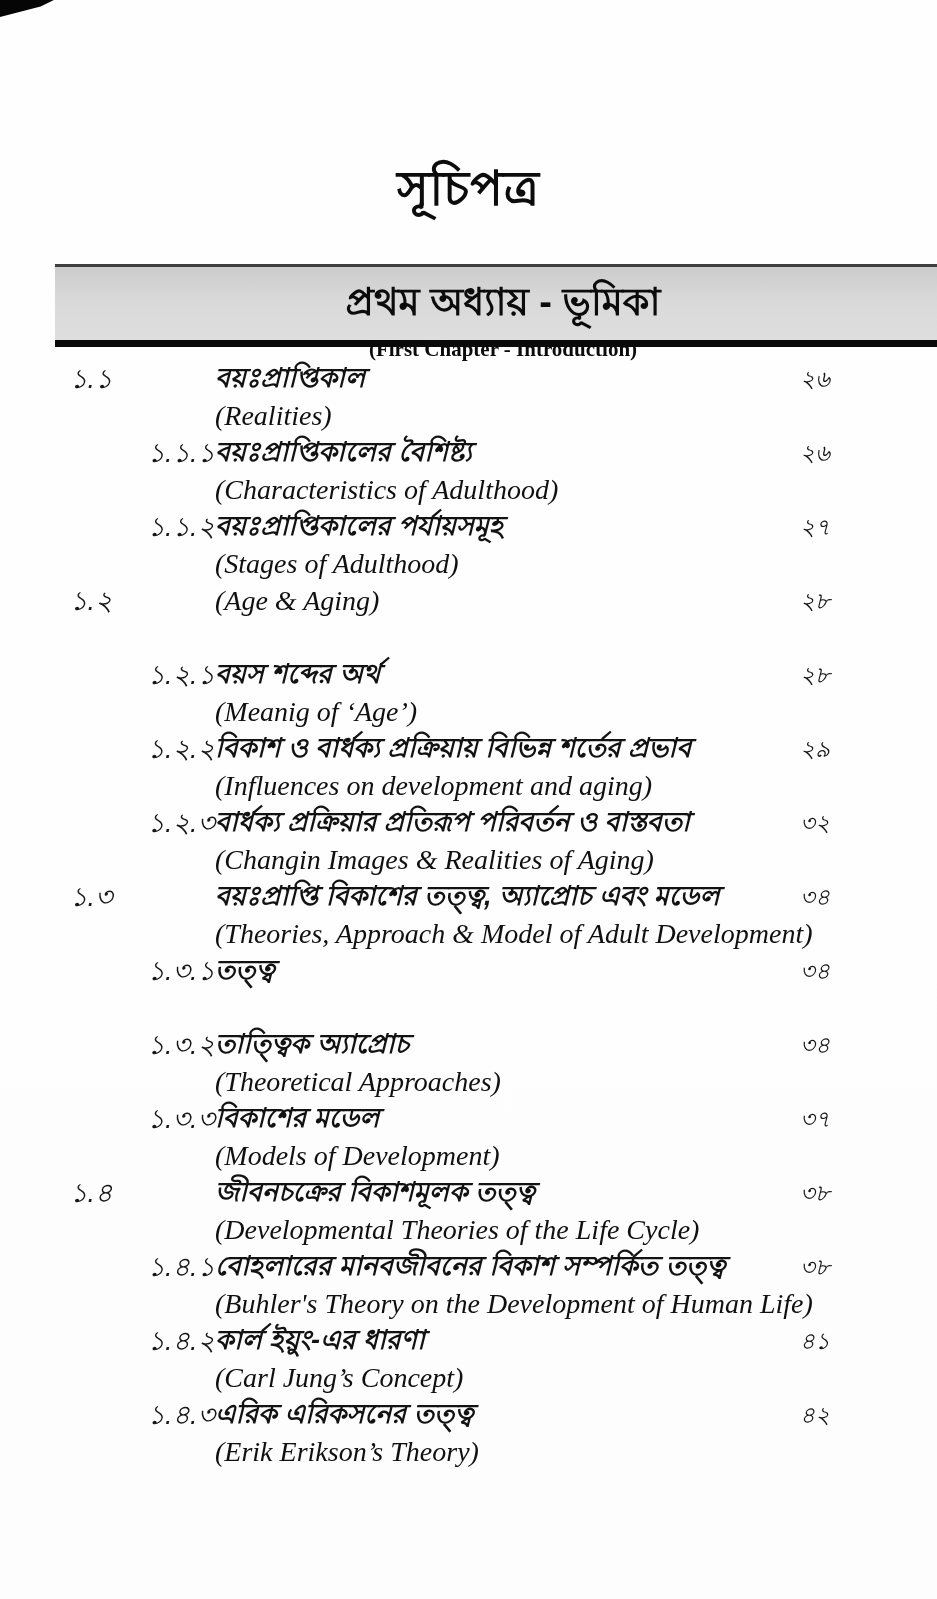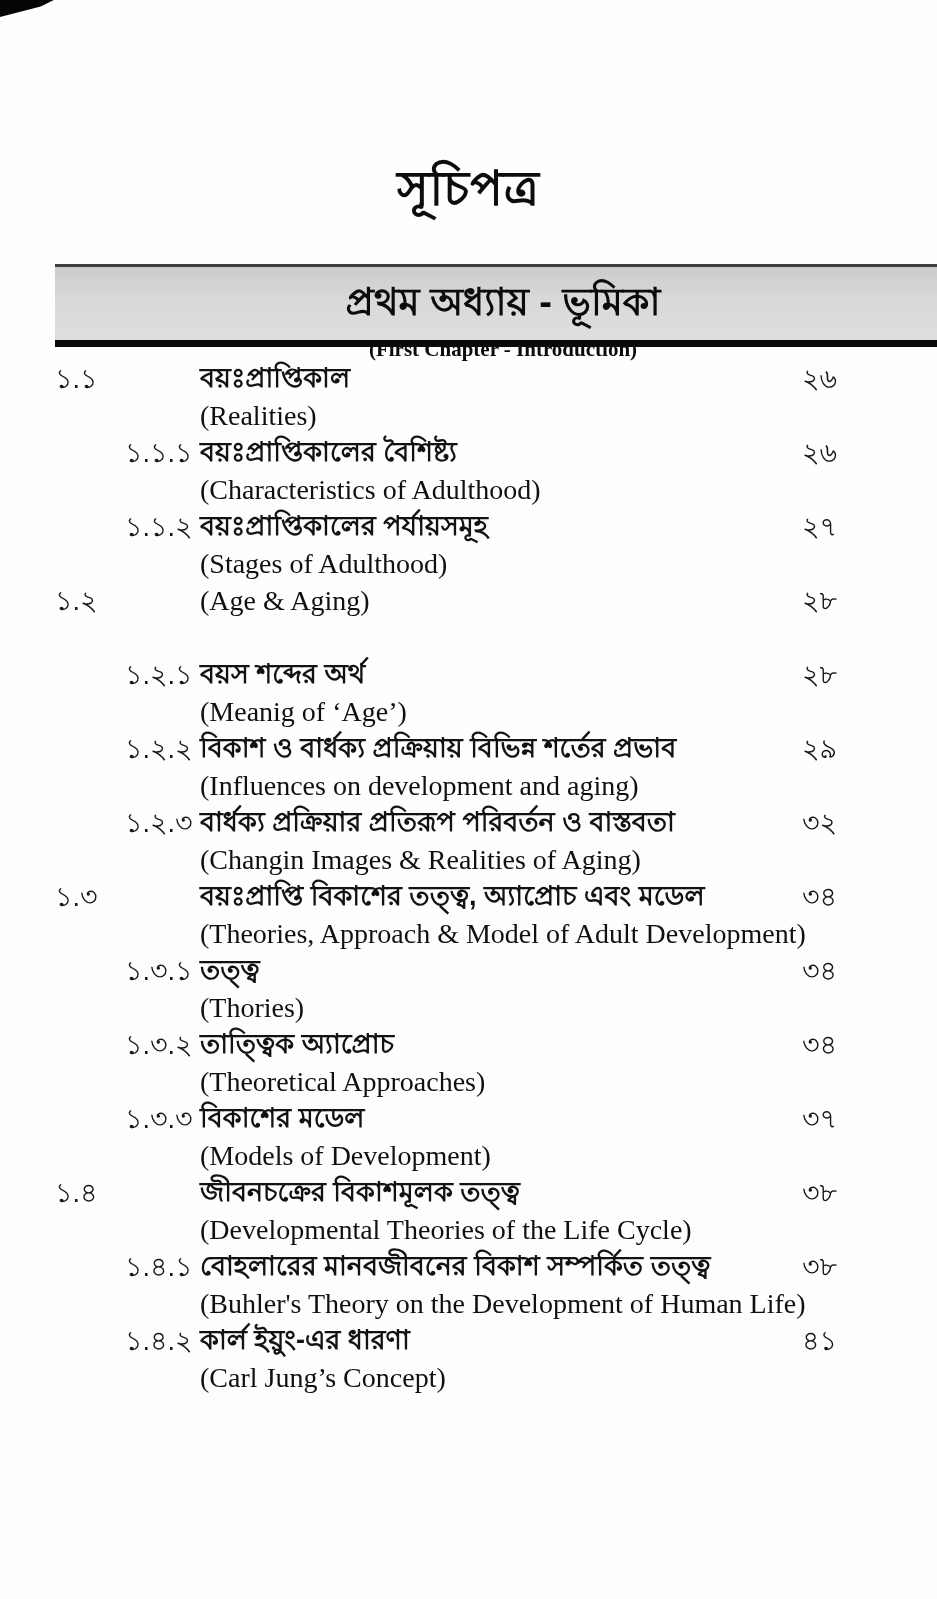--- a/index.html
+++ b/index.html
@@ -62,39 +62,41 @@
   .chapter-band .band-en {
     margin-top: 1px;
     font-family: "Liberation Serif", "DejaVu Serif", serif;
     font-size: 21px;
     font-weight: 700;
     color: #0b0b0b;
   }
   .toc {
     position: absolute;
     top: 360px;
-    left: 55px;
+    left: 70px;
     width: 790px;
+    font-style: italic;
   }
   .toc-row {
     display: flex;
     align-items: flex-start;
     min-height: 74px;
   }
   .num-col {
     width: 145px;
     box-sizing: border-box;
     font-size: 27px;
     line-height: 37px;
     padding-top: 1px;
     flex-shrink: 0;
     color: #161616;
   }
   .toc-row.level-2 .num-col {
     padding-left: 70px;
+    text-align: right;
   }
   .title-col {
     flex: 1;
     min-width: 0;
   }
   .title-bn {
     font-size: 27px;
     line-height: 37px;
     font-weight: 600;
     color: #121212;
@@ -103,24 +105,24 @@
     font-family: "Liberation Serif", "DejaVu Serif", serif;
     font-size: 28px;
     line-height: 37px;
     color: #101010;
     white-space: nowrap;
   }
   .page-col {
     width: 60px;
     box-sizing: border-box;
     flex-shrink: 0;
-    text-align: right;
+    text-align: left;
     padding-right: 8px;
     padding-top: 1px;
-    font-size: 27px;
+    font-size: 23px;
     line-height: 37px;
     color: #161616;
   }
 </style>
 </head>
 <body>
 
 <div class="page">
 
   <div class="corner-mark"></div>
@@ -193,21 +195,20 @@
     <div class="title-col">
       <div class="title-bn">বয়ঃপ্রাপ্তি বিকাশের তত্ত্ব, অ্যাপ্রোচ এবং মডেল</div>
       <div class="title-en">(Theories, Approach &amp; Model of Adult Development)</div>
     </div>
     <div class="page-col">৩৪</div>
   </div>
       <div class="toc-row level-2">
     <div class="num-col">১.৩.১</div>
     <div class="title-col">
       <div class="title-bn">তত্ত্ব</div>
-      <div class="title-en">(Thories)</div>
     </div>
     <div class="page-col">৩৪</div>
   </div>
       <div class="toc-row level-2">
     <div class="num-col">১.৩.২</div>
     <div class="title-col">
       <div class="title-bn">তাত্ত্বিক অ্যাপ্রোচ</div>
       <div class="title-en">(Theoretical Approaches)</div>
     </div>
     <div class="page-col">৩৪</div>
@@ -237,15 +238,23 @@
     <div class="page-col">৩৮</div>
   </div>
       <div class="toc-row level-2">
     <div class="num-col">১.৪.২</div>
     <div class="title-col">
       <div class="title-bn">কার্ল ইয়ুং-এর ধারণা</div>
       <div class="title-en">(Carl Jung’s Concept)</div>
     </div>
     <div class="page-col">৪১</div>
   </div>
+      <div class="toc-row level-2">
+    <div class="num-col">১.৪.৩</div>
+    <div class="title-col">
+      <div class="title-bn">এরিক এরিকসনের তত্ত্ব</div>
+      <div class="title-en">(Erik Erikson’s Theory)</div>
+    </div>
+    <div class="page-col">৪২</div>
+  </div>
     </div>
 
 </div>
 
 </body></html>

